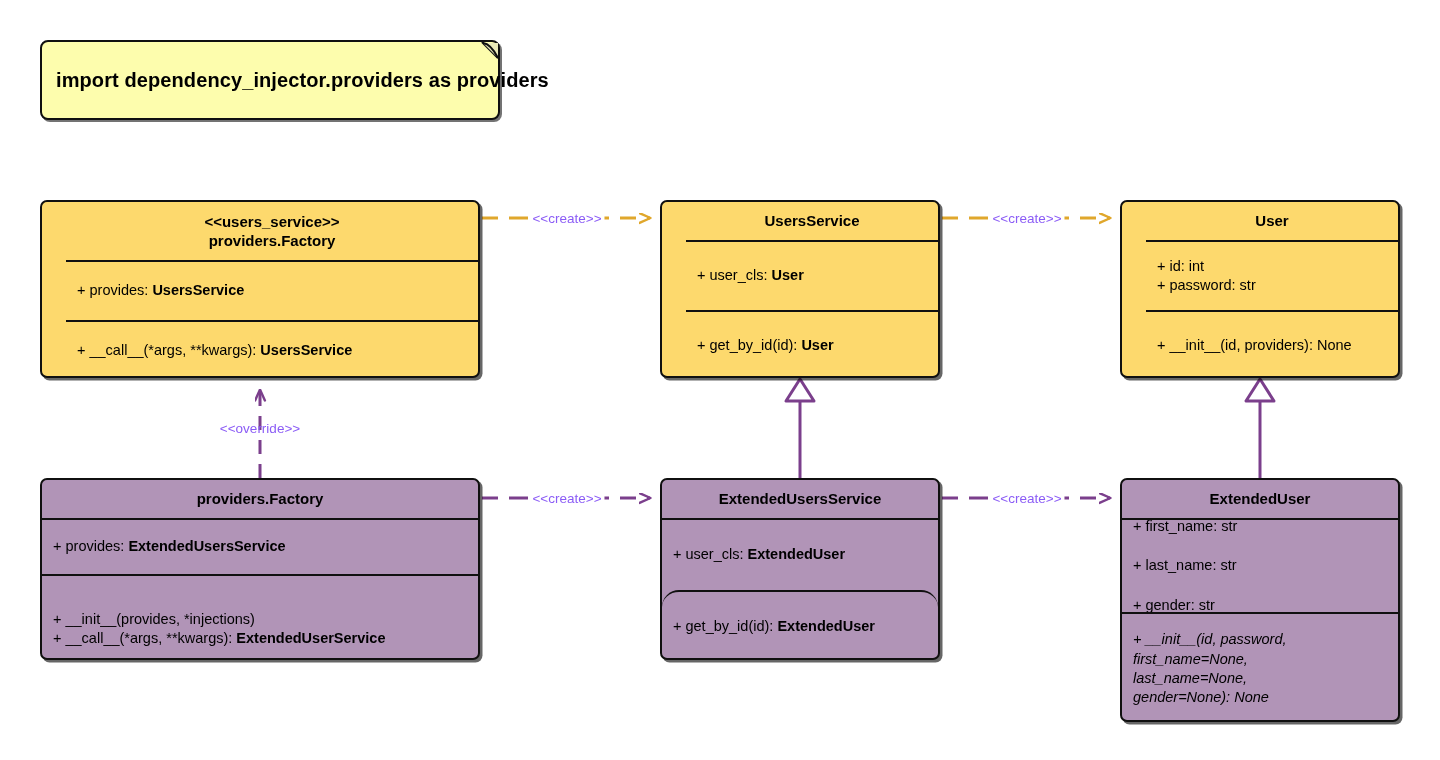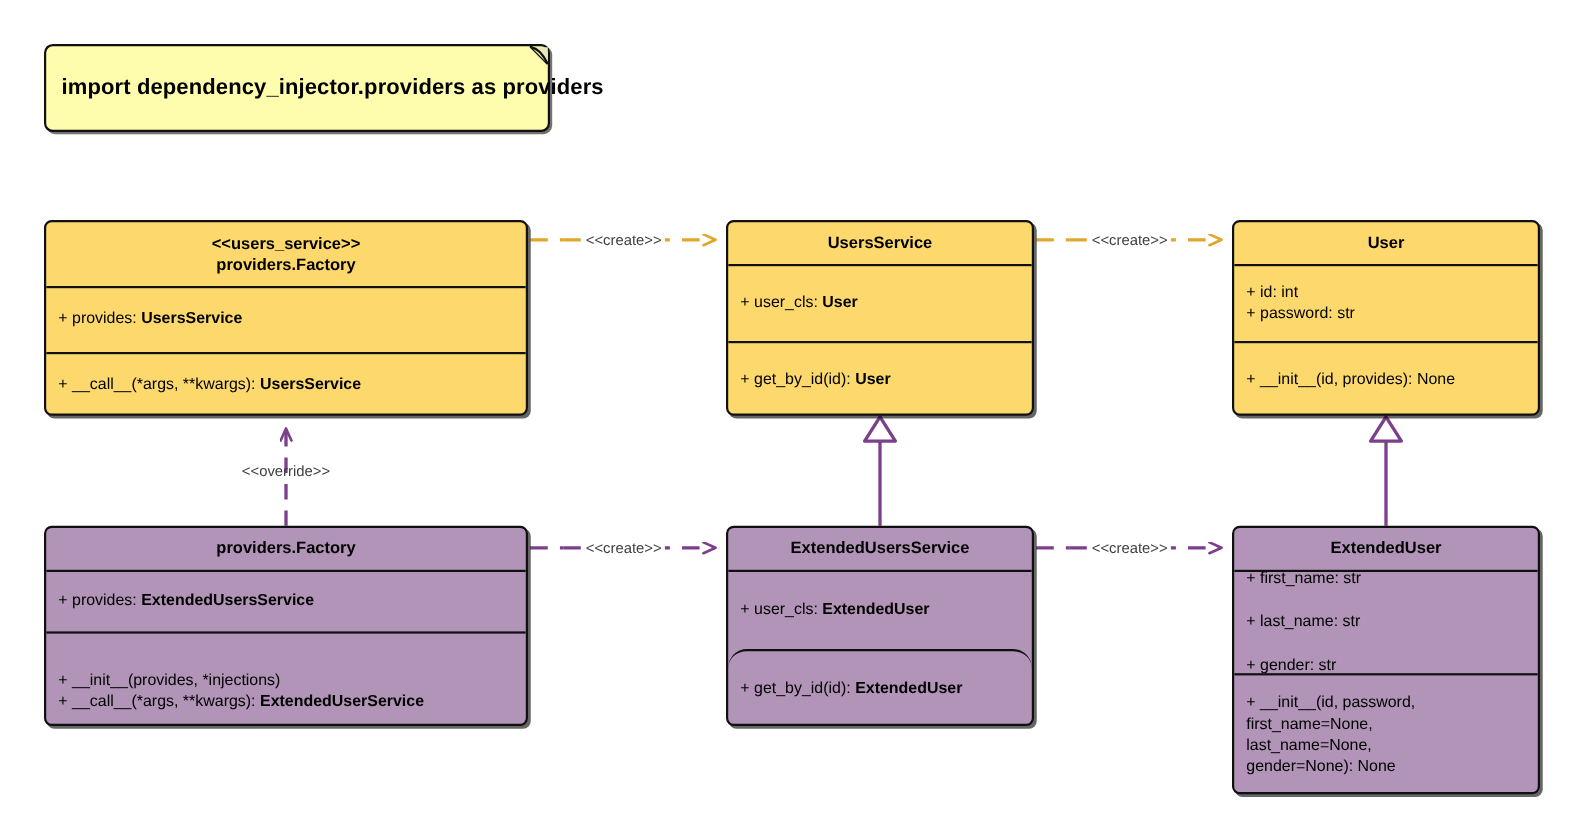--- a/index.html
+++ b/index.html
@@ -53,21 +53,21 @@
 
   
   .cls {
     position: absolute;
     box-sizing: border-box;
     border: 2.5px solid #101010;
     border-radius: 7px;
     box-shadow: 2.5px 2.5px 0 rgba(0,0,0,0.6);
     overflow: hidden;
   }
-  .cls.yellow { background: #fdd96d; }
+  .cls.yellow { background: #fdd96d; padding-left: 24px; }
   .cls.purple { background: #b194b7; }
 
   .cls-compartment {
     box-sizing: border-box;
     position: relative;
     padding: 0 11px;
   }
   .cls-compartment + .cls-compartment {
     border-top: 2.5px solid #101010;
   }
@@ -89,21 +89,21 @@
     font-size: 14.5px;
     line-height: 1.33;
   }
   .cls-body .row { white-space: pre-wrap; }
   .cls-body .row b { font-weight: bold; }
 
   
   .edge-label {
     position: absolute;
     font-size: 13.5px;
-    color: #404040;
+    color: #8b5cf6;
     white-space: nowrap;
     transform: translate(-50%, -50%);
     background: #ffffff;
     padding: 0 3px;
   }
 </style>
 </head>
 <body>
 
 <svg id="canvas" viewBox="0 0 1440 760" xmlns="http://www.w3.org/2000/svg">
@@ -197,21 +197,21 @@
 
 <div class="cls yellow" style="left:1120px; top:200px; width:280px; height:178px;">
   <div class="cls-compartment cls-header" style="height:38px;">
     <div>User</div>
   </div>
   <div class="cls-compartment cls-body" style="height:70px;">
     <div class="row">+ id: int</div>
     <div class="row">+ password: str</div>
   </div>
   <div class="cls-compartment cls-body" style="height:70px;">
-    <div class="row">+ __init__(id, provides): None</div>
+    <div class="row">+ __init__(id, providers): None</div>
   </div>
 </div>
 
 <div class="cls purple" style="left:40px; top:478px; width:440px; height:182px;">
   <div class="cls-compartment cls-header" style="height:38px;">
     <div>providers.Factory</div>
   </div>
   <div class="cls-compartment cls-body" style="height:56px;">
     <div class="row">+ provides: <b>ExtendedUsersService</b></div>
   </div>
@@ -235,21 +235,21 @@
 
 <div class="cls purple" style="left:1120px; top:478px; width:280px; height:244px;">
   <div class="cls-compartment cls-header" style="height:38px;">
     <div>ExtendedUser</div>
   </div>
   <div class="cls-compartment cls-body" style="height:94px;gap:20px;">
     <div class="row">+ first_name: str</div>
     <div class="row">+ last_name: str</div>
     <div class="row">+ gender: str</div>
   </div>
-  <div class="cls-compartment cls-body" style="height:112px;">
+  <div class="cls-compartment cls-body" style="height:112px;font-style:italic;">
     <div class="row">+ __init__(id, password,
 first_name=None,
 last_name=None,
 gender=None): None</div>
   </div>
 </div>
 
 <div class="edge-label" style="left:567px; top:218px;">&lt;&lt;create&gt;&gt;</div>
 <div class="edge-label" style="left:1027px; top:218px;">&lt;&lt;create&gt;&gt;</div>
 <div class="edge-label" style="left:567px; top:498px;">&lt;&lt;create&gt;&gt;</div>

